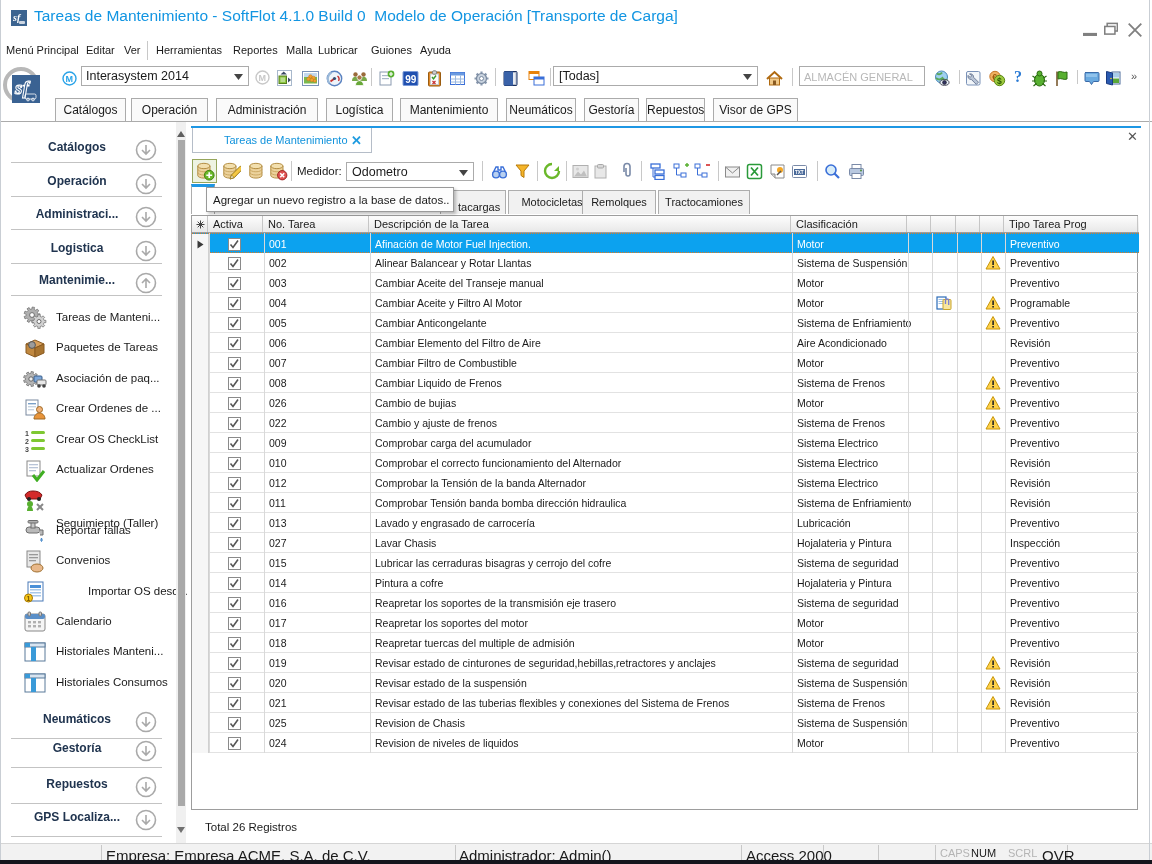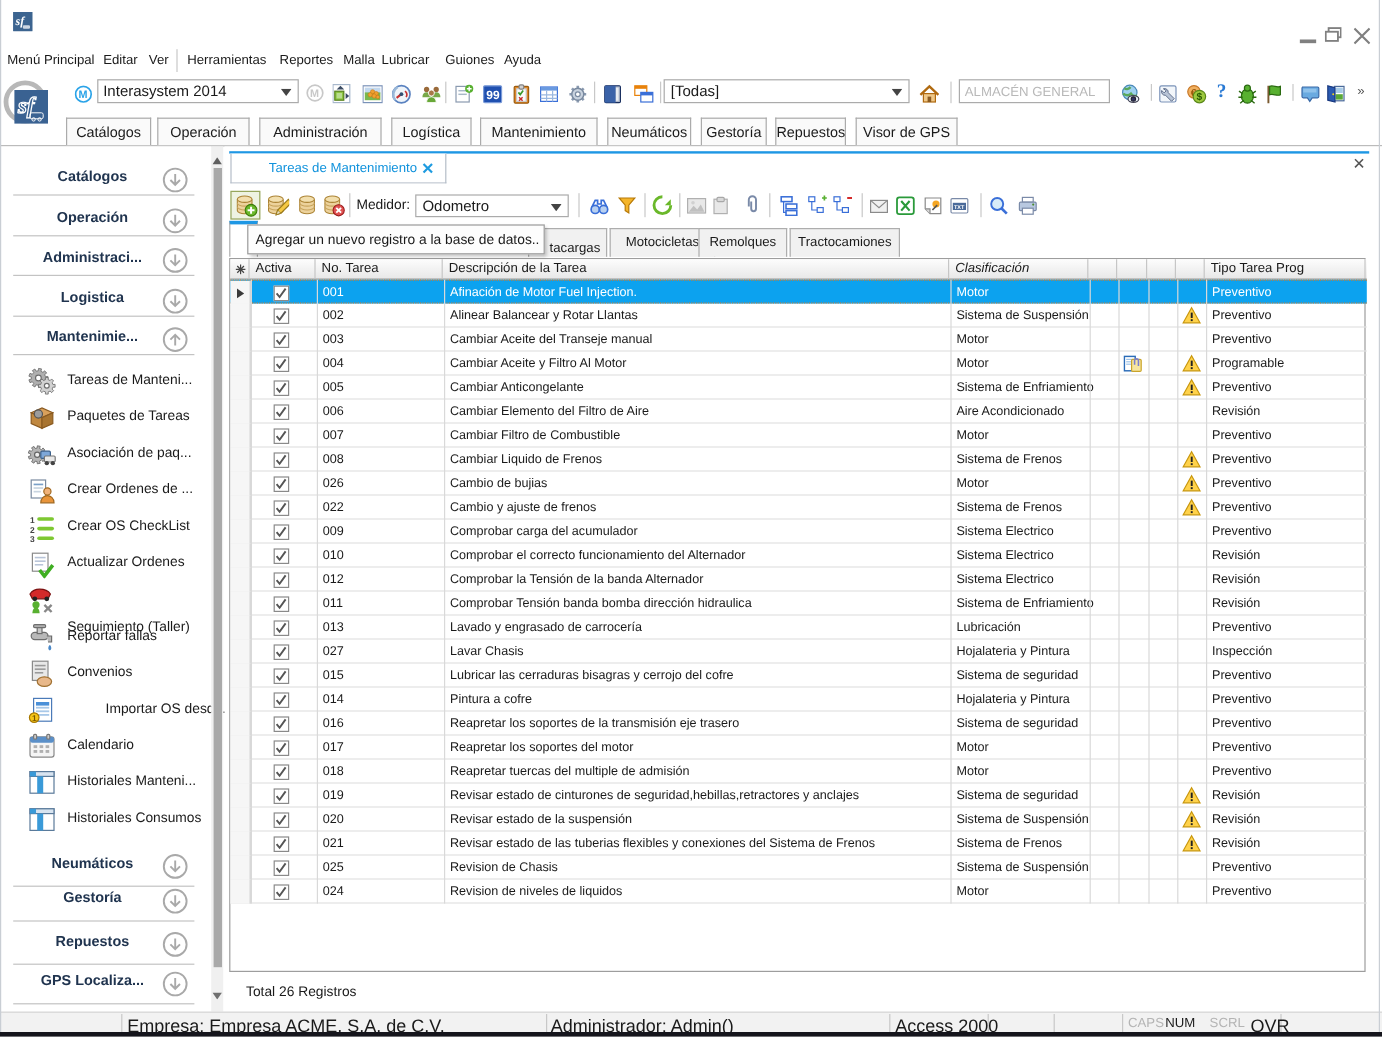--- a/index.html
+++ b/index.html
@@ -72,20 +72,21 @@
 </style></head>
 <body>
 <div class="titlebar">
   <div class="title-ico">
     <svg width="16" height="16" viewBox="0 0 16 16">
         <rect width="16" height="16" fill="#3c6490"></rect>
     <text x="2" y="11" font-size="10" fill="#fff" font-family="Liberation Serif" font-style="italic" font-weight="bold">sf</text>
     <rect x="8" y="11" width="6" height="3" rx="1" fill="#cdd6e2"></rect>
       </svg>
   </div>
+  <div class="title-txt">Tareas de Mantenimiento - SoftFlot 4.1.0 Build 0&nbsp; Modelo de Operación [Transporte de Carga]</div>
   <svg class="winbtn" style="left:1083px;top:19px;" width="10" height="3" viewBox="0 0 10 3">
       <rect width="10" height="2.2" fill="#808080"></rect>
     </svg>
   <svg class="winbtn" style="left:1104px;top:13px;" width="11" height="10" viewBox="0 0 11 10">
       <rect x="2.5" y="0.6" width="8" height="6" fill="none" stroke="#808080" stroke-width="1.2"></rect>
       <rect x="0.6" y="3" width="8" height="6" fill="#fff" stroke="#808080" stroke-width="1.2"></rect>
     </svg>
   <svg class="winbtn" style="left:1128px;top:14px;" width="10" height="10" viewBox="0 0 10 10">
       <path d="M0.5 0.5 L9.5 9.5 M9.5 0.5 L0.5 9.5" stroke="#808080" stroke-width="1.3"></path>
     </svg>
@@ -582,21 +583,21 @@
 <div class="stab" style="left:658px;width:92px;">Tractocamiones</div>
 <div class="tooltip">
     <span>Agregar un nuevo registro a la base de datos..</span>
   </div>
 <div class="grid">
   <div class="ghead">
       <div class="hc" style="left:0px;width:16px;"></div>
       <div class="hc" style="left:17px;width:54px;">Activa</div>
       <div class="hc" style="left:72px;width:105px;">No. Tarea</div>
       <div class="hc" style="left:178px;width:421px;">Descripción de la Tarea</div>
-      <div class="hc" style="left:600px;width:115px;font-style:italic;">Clasificación</div>
+      <div class="hc" style="left:600px;width:115px;">Clasificación</div>
       <div class="hc" style="left:716px;width:23px;"></div>
       <div class="hc" style="left:740px;width:24px;"></div>
       <div class="hc" style="left:765px;width:23px;"></div>
       <div class="hc" style="left:789px;width:23px;"></div>
       <div class="hc" style="left:813px;width:133px;">Tipo Tarea Prog</div>
     <svg class="hstar" width="9" height="9" viewBox="0 0 9 9">
         <g stroke="#444" stroke-width="1">
           <path d="M4.5 0.5 v8 M0.5 4.5 h8 M1.7 1.7 l5.6 5.6 M7.3 1.7 l-5.6 5.6"></path>
         </g>
       </svg>

